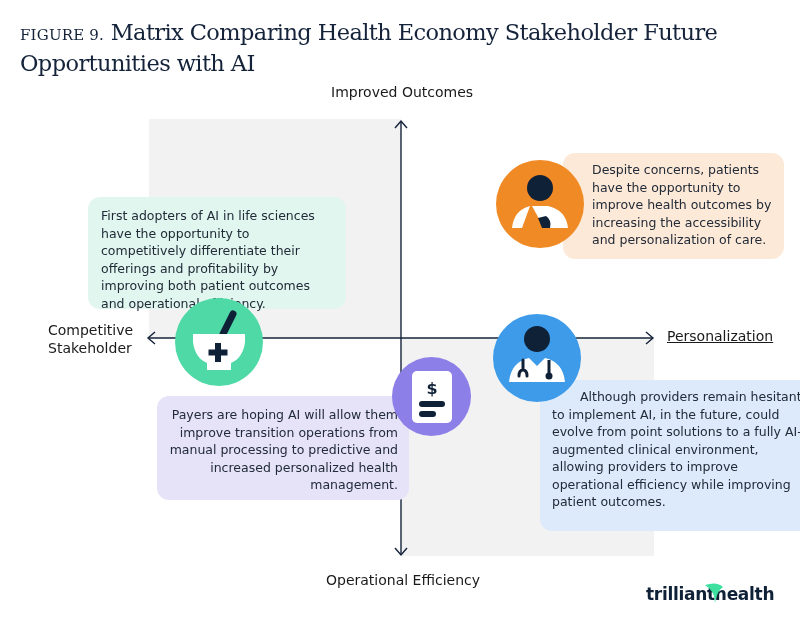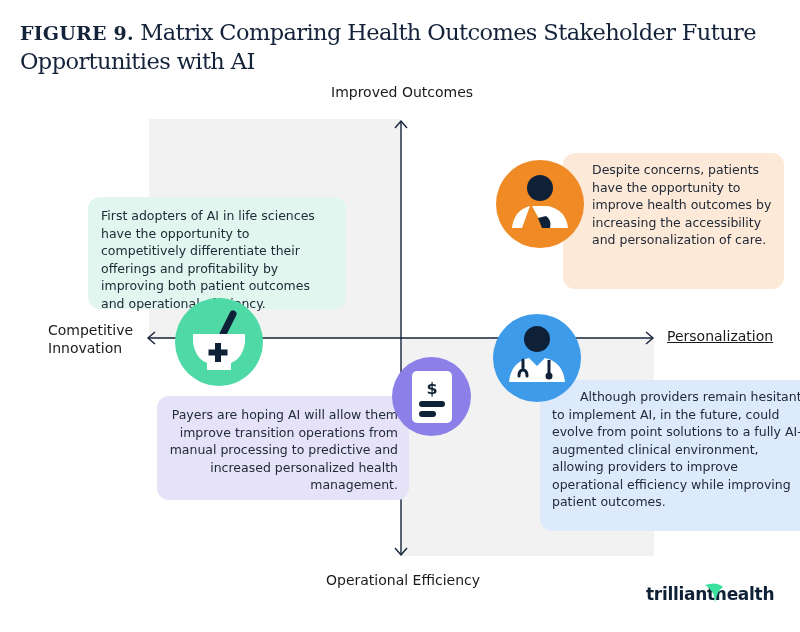--- a/index.html
+++ b/index.html
@@ -1,71 +1,71 @@
 <!DOCTYPE html>
 <html><head>
 <meta charset="utf-8">
 <style>
   html, body { margin:0; padding:0; background:#ffffff; }
   body { width:800px; height:632px; position:relative; overflow:hidden;
          font-family:"DejaVu Sans", sans-serif; color:#1a2333; }
   .title { position:absolute; left:20px; top:18px; width:760px;
            font-family:"DejaVu Serif", serif; font-size:22.5px; line-height:28px;
            color:#14233a; letter-spacing:-0.6px; }
-  .title .fig { font-weight:bold; font-size:19px; letter-spacing:0.2px;margin-top:45px; }
+  .title .fig { font-weight:normal; font-size:15px; letter-spacing:0.2px;margin-top:45px; }
   .quad { position:absolute; background:#f2f2f2; }
   .axis-label { position:absolute; font-size:14px; color:#1a1a1a; }
   .card { position:absolute; border-radius:12px; font-size:12.5px; line-height:17.5px;
           color:#222b38; box-sizing:border-box; }
   .circle { position:absolute; border-radius:50%; }
   svg { display:block; }
   .logo { position:absolute; left:646px; top:584px; font-family:"DejaVu Sans", sans-serif;
           font-weight:bold; font-size:17px; color:#0f2137; letter-spacing:-0.3px; }
 </style>
 </head>
 <body>
 
 <div class="title">
   <span class="fig">FIGURE 9.</span>
-  <span>Matrix Comparing Health Outcomes Stakeholder Future Opportunities with AI</span>
+  <span>Matrix Comparing Health Economy Stakeholder Future Opportunities with AI</span>
 </div>
 
 <div class="quad" style="left:149px; top:119px; width:252px; height:219px;"></div>
 <div class="quad" style="left:401px; top:338px; width:253px; height:218px;"></div>
 
 <svg style="position:absolute; left:0; top:0;" width="800" height="632">
   <line x1="401" y1="121" x2="401" y2="555" stroke="#14233a" stroke-width="1.4"></line>
   <polyline points="395,128 401,121 407,128" fill="none" stroke="#14233a" stroke-width="1.4"></polyline>
   <polyline points="395,548 401,555 407,548" fill="none" stroke="#14233a" stroke-width="1.4"></polyline>
   <line x1="148" y1="338" x2="653" y2="338" stroke="#14233a" stroke-width="1.4"></line>
   <polyline points="155,332 148,338 155,344" fill="none" stroke="#14233a" stroke-width="1.4"></polyline>
   <polyline points="646,332 653,338 646,344" fill="none" stroke="#14233a" stroke-width="1.4"></polyline>
 </svg>
 
 <div class="axis-label" style="left:331px; top:84px;">Improved Outcomes</div>
 <div class="axis-label" style="left:326px; top:572px;text-align:right;">Operational Efficiency</div>
 <div class="axis-label" style="left:48px; top:321px; text-align:left; line-height:18px; width:88px;">
   <div>Competitive</div>
-  <div>Innovation</div>
+  <div>Stakeholder</div>
 </div>
 <div class="axis-label" style="left:667px; top:328px;text-decoration:underline;">Personalization</div>
 
 <div class="card" style="left:88px; top:197px; width:258px; height:112px; background:#e1f6ef; padding:10px 12px 0 13px;">
   <span>First adopters of AI in life sciences have the opportunity to competitively differentiate their offerings and profitability by improving both patient outcomes and operational efficiency.</span>
 </div>
 <div class="circle" style="left:175px; top:298px; width:88px; height:88px; background:#4fd9a6;">
   <svg width="88" height="88" viewBox="0 0 88 88">
     <line x1="48" y1="36" x2="58" y2="16" stroke="#0f2137" stroke-width="7" stroke-linecap="round"></line>
     <path d="M18 36 H70 V44 Q68 60 56 65 V72 H32 V65 Q20 60 18 44 Z" fill="#ffffff"></path>
     <rect x="40" y="45" width="6" height="19" fill="#0f2137"></rect>
     <rect x="33.5" y="51.5" width="19" height="6" fill="#0f2137"></rect>
   </svg>
 </div>
 
-<div class="card" style="left:563px; top:153px; width:221px; height:136px; background:#fde9d8; padding:8px 10px 0 29px;">
+<div class="card" style="left:563px; top:153px; width:221px; height:106px; background:#fde9d8; padding:8px 10px 0 29px;">
   <span>Despite concerns, patients have the opportunity to improve health outcomes by increasing the accessibility and personalization of care.</span>
 </div>
 <div class="circle" style="left:496px; top:160px; width:88px; height:88px; background:#f08a24;">
   <svg width="88" height="88" viewBox="0 0 88 88">
     <circle cx="44" cy="28" r="13" fill="#0f2137"></circle>
     <path d="M16 68 Q18 50 34 46 L26 68 Z" fill="#ffffff"></path>
     <path d="M36 46 L52 46 Q70 50 72 68 L48 68 Z" fill="#ffffff"></path>
     <path d="M42 58 L50 56 Q56 60 54 68 L46 68 Z" fill="#0f2137"></path>
   </svg>
 </div>

